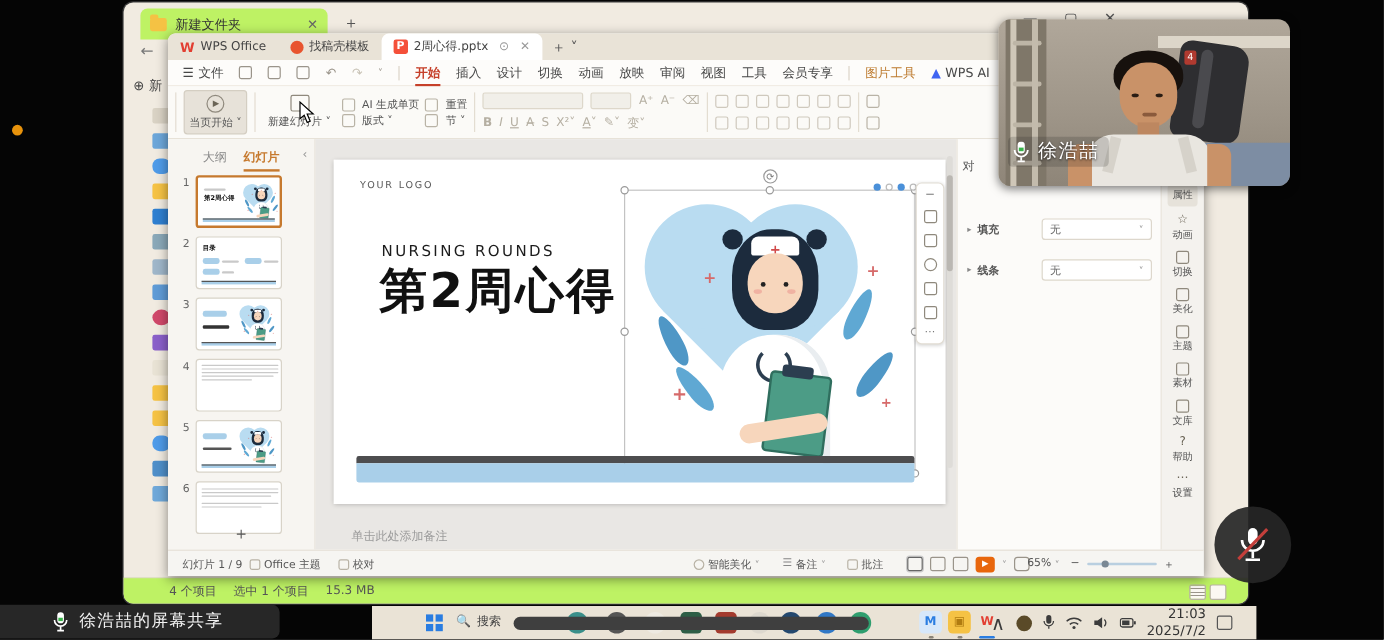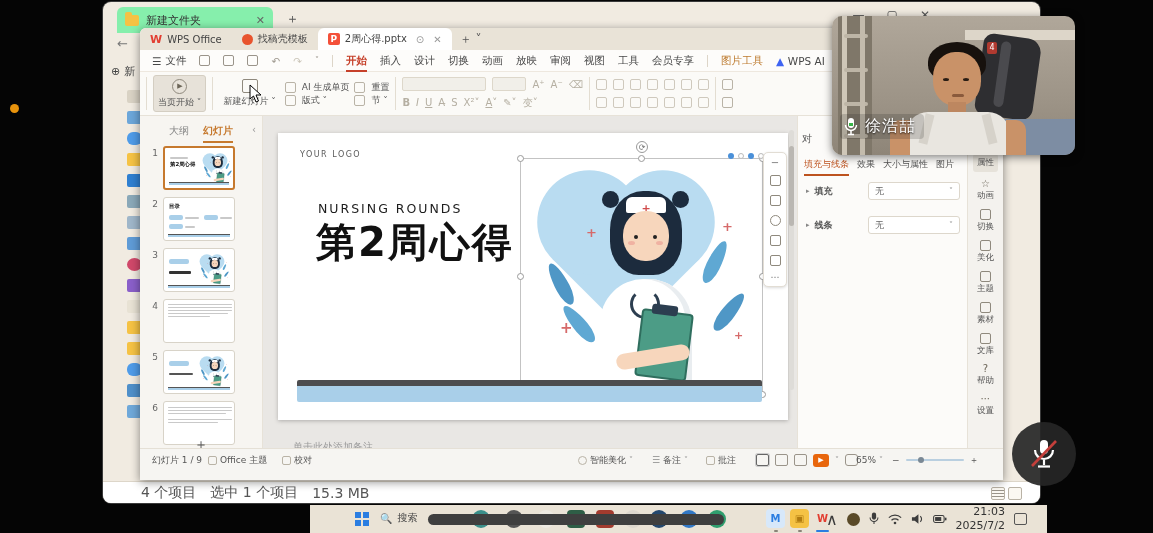--- a/index.html
+++ b/index.html
@@ -5,31 +5,31 @@
   * { margin:0; padding:0; box-sizing:border-box; }
   html,body { width:1153px; height:533px; overflow:hidden; background:#000; font-family:"DejaVu Sans","Liberation Sans",sans-serif; }
   .abs { position:absolute; }
   #stage { position:relative; width:1153px; height:533px; background:#050505; }
 
   
   #orange-dot { left:10px; top:104px; width:9px; height:9px; border-radius:50%; background:#e8930c; }
 
   
   #explorer { left:103px; top:2px; width:937px; height:501px; background:#f1ebe1; border-radius:8px; box-shadow:0 0 0 1px #3a3a3a; }
-  .exp-tab { position:absolute; left:14px; top:5px; width:156px; height:26px; background:#86efac; border-radius:6px 6px 0 0; display:flex; align-items:center; gap:7px; padding:0 8px; font-size:11px; color:#333;justify-content:center; }
+  .exp-tab { position:absolute; left:14px; top:5px; width:156px; height:26px; background:#bef264; border-radius:6px 6px 0 0; display:flex; align-items:center; gap:7px; padding:0 8px; font-size:11px; color:#333;justify-content:center; }
   .folder-glyph { width:14px; height:11px; background:#f5c244; border-radius:2px; position:relative; }
   .folder-glyph::before { content:""; position:absolute; top:-3px; left:0; width:7px; height:4px; background:#f5c244; border-radius:2px 2px 0 0; }
   .exp-x { margin-left:auto; color:#666; font-size:11px; }
   .exp-plus { position:absolute; left:183px; top:8px; color:#555; font-size:13px; }
   .win-controls { position:absolute; right:110px; top:6px; display:flex; gap:22px; color:#555; font-size:12px; }
   .exp-back { position:absolute; left:14px; top:34px; color:#777; font-size:13px; }
   .exp-new { position:absolute; left:8px; top:62px; color:#444; font-size:11px; display:flex; gap:4px; align-items:center; }
   .exp-side { position:absolute; left:18px; top:88px; width:26px; display:flex; flex-direction:column; gap:8px; align-items:center; }
   .sic { width:15px; height:13px; border-radius:2px; }
-  .exp-status { position:absolute; left:0; bottom:0; width:100%; height:22px; background:#ffffff; border-top:1px solid #ddd6c9; border-radius:0 0 8px 8px; font-size:14px; color:#555; display:flex; align-items:center; gap:14px; padding-left:38px; }
+  .exp-status { position:absolute; left:0; bottom:0; width:100%; height:22px; background:#bef264; border-top:1px solid #ddd6c9; border-radius:0 0 8px 8px; font-size:10px; color:#555; display:flex; align-items:center; gap:14px; padding-left:38px; }
   .mini-btns { position:absolute; right:18px; bottom:3px; display:flex; gap:3px; }
   .mini-btn { width:14px; height:13px; border:1px solid #b9b2a5; border-radius:2px; background:#fbf8f2; }
   .mini-btn.lines { background:repeating-linear-gradient(#fbf8f2 0 2px,#9a948a 2px 3px); }
 
   
   #wps { left:140px; top:28px; width:863px; height:452px; background:#fff; border-radius:6px 6px 0 0; box-shadow:0 2px 10px rgba(0,0,0,.45); }
   .wps-tabbar { position:absolute; left:0; top:0; width:100%; height:22px; background:#e9e3d7; border-radius:6px 6px 0 0; display:flex; align-items:center; font-size:10px; color:#444; }
   .wtab { display:flex; align-items:center; gap:5px; padding:0 10px; height:22px; }
   .wtab.active { background:#fff; border-radius:6px 6px 0 0; }
   .wlogo { color:#e23e31; font-weight:bold; font-size:11px; }
@@ -152,21 +152,21 @@
   .tri { color:#888; font-size:7px; }
 
   
   .rail { width:36px; background:#f4f2ee; border-left:1px solid #e7e2d8; display:flex; flex-direction:column; align-items:center; padding-top:38px; gap:7px; font-size:8.5px; color:#555; }
   .rail-item { display:flex; flex-direction:column; align-items:center; gap:1px; }
   .rail-item.active { background:#e6e2da; border-radius:3px; padding:3px 4px; }
   .ric { width:11px; height:11px; border:1px solid #8f897d; border-radius:2px; }
   .ric.star { border:none; width:auto; height:auto; font-size:10px; color:#6b6557; line-height:10px; }
 
   
-  .wps-status { position:absolute; left:0; bottom:0; width:100%; height:32px; background:#f6f5f2; border-top:1px solid #e5e0d6; font-size:9px; color:#555; }
+  .wps-status { position:absolute; left:0; bottom:0; width:100%; height:22px; background:#f6f5f2; border-top:1px solid #e5e0d6; font-size:9px; color:#555; }
   .st-item { position:absolute; top:0; height:22px; display:flex; align-items:center; gap:3px; }
   .viewbox { width:13px; height:12px; border:1px solid #9a948a; border-radius:2px; }
   .viewbox.sel { border:1px solid #666; box-shadow:0 0 0 1px #ccc; }
   .playbtn { width:16px; height:13px; background:#e8660c; border-radius:3px; color:#fff; font-size:7px; text-align:center; line-height:13px; }
   .zoomline { width:58px; height:2px; background:#b9cfe0; border-radius:1px; position:relative; }
   .zoomdot { position:absolute; left:12px; top:-2px; width:6px; height:6px; border-radius:50%; background:#7a8894; }
 
   
   #webcam { left:832px; top:16px; width:243px; height:139px; border-radius:10px; overflow:hidden; background:linear-gradient(180deg,#b0a79a 0%,#9d9487 60%,#8e8578 100%); box-shadow:0 2px 8px rgba(0,0,0,.5); }
   .ladder { position:absolute; left:6px; top:0; width:34px; height:139px; background:#7f7769; }
@@ -623,26 +623,20 @@
         </div>
 
         <div class="vscroll"></div>
         <div class="vthumb"></div>
 
         <div class="notes">单击此处添加备注</div>
       </div>
 
       <div class="props">
         <div class="p-partial">对</div>
-        <div class="p-tabs">
-          <span class="p-tab active">填充与线条</span>
-          <span class="p-tab">效果</span>
-          <span class="p-tab">大小与属性</span>
-          <span class="p-tab">图片</span>
-        </div>
         <div class="p-row" style="top:66px">
           <span class="tri">▸</span>
           <b>填充</b>
           <span class="p-dd">
               <span>无</span>
               <span class="caret">˅</span>
             </span>
         </div>
         <div class="p-row" style="top:100px">
           <span class="tri">▸</span>
@@ -779,20 +773,30 @@
   <div id="mic-muted" class="abs">
     <svg width="30" height="34" viewBox="0 0 30 34">
       <rect x="11" y="3" width="8" height="14" rx="4" fill="#ffffff"></rect>
       <path d="M6 13 a9 9 0 0 0 18 0" fill="none" stroke="#ffffff" stroke-width="2.2"></path>
       <line x1="15" y1="23" x2="15" y2="28" stroke="#ffffff" stroke-width="2.2"></line>
       <line x1="9" y1="29.5" x2="21" y2="29.5" stroke="#ffffff" stroke-width="2.2"></line>
       <line x1="3" y1="29" x2="27" y2="4" stroke="#c43f3b" stroke-width="2.6"></line>
     </svg>
   </div>
 
+  <div id="share-label" class="abs">
+    <svg width="13" height="17" viewBox="0 0 14 18" style="position:absolute;left:44px;top:6px">
+      <rect x="4" y="0" width="6" height="10" rx="3" fill="#ffffff"></rect>
+      <rect x="5" y="5" width="4" height="3" fill="#39b54a"></rect>
+      <path d="M1.5 7 a5.5 5.5 0 0 0 11 0" fill="none" stroke="#ffffff" stroke-width="1.5"></path>
+      <line x1="7" y1="13" x2="7" y2="16" stroke="#ffffff" stroke-width="1.5"></line>
+      <line x1="4" y1="16.5" x2="10" y2="16.5" stroke="#ffffff" stroke-width="1.5"></line>
+    </svg>
+    <span>徐浩喆的屏幕共享</span>
+  </div>
 
   <div id="taskbar" class="abs">
     <div class="winlogo">
         <i></i>
         <i></i>
         <i></i>
         <i></i>
       </div>
     <div class="tsearch">
       <span>🔍</span>

